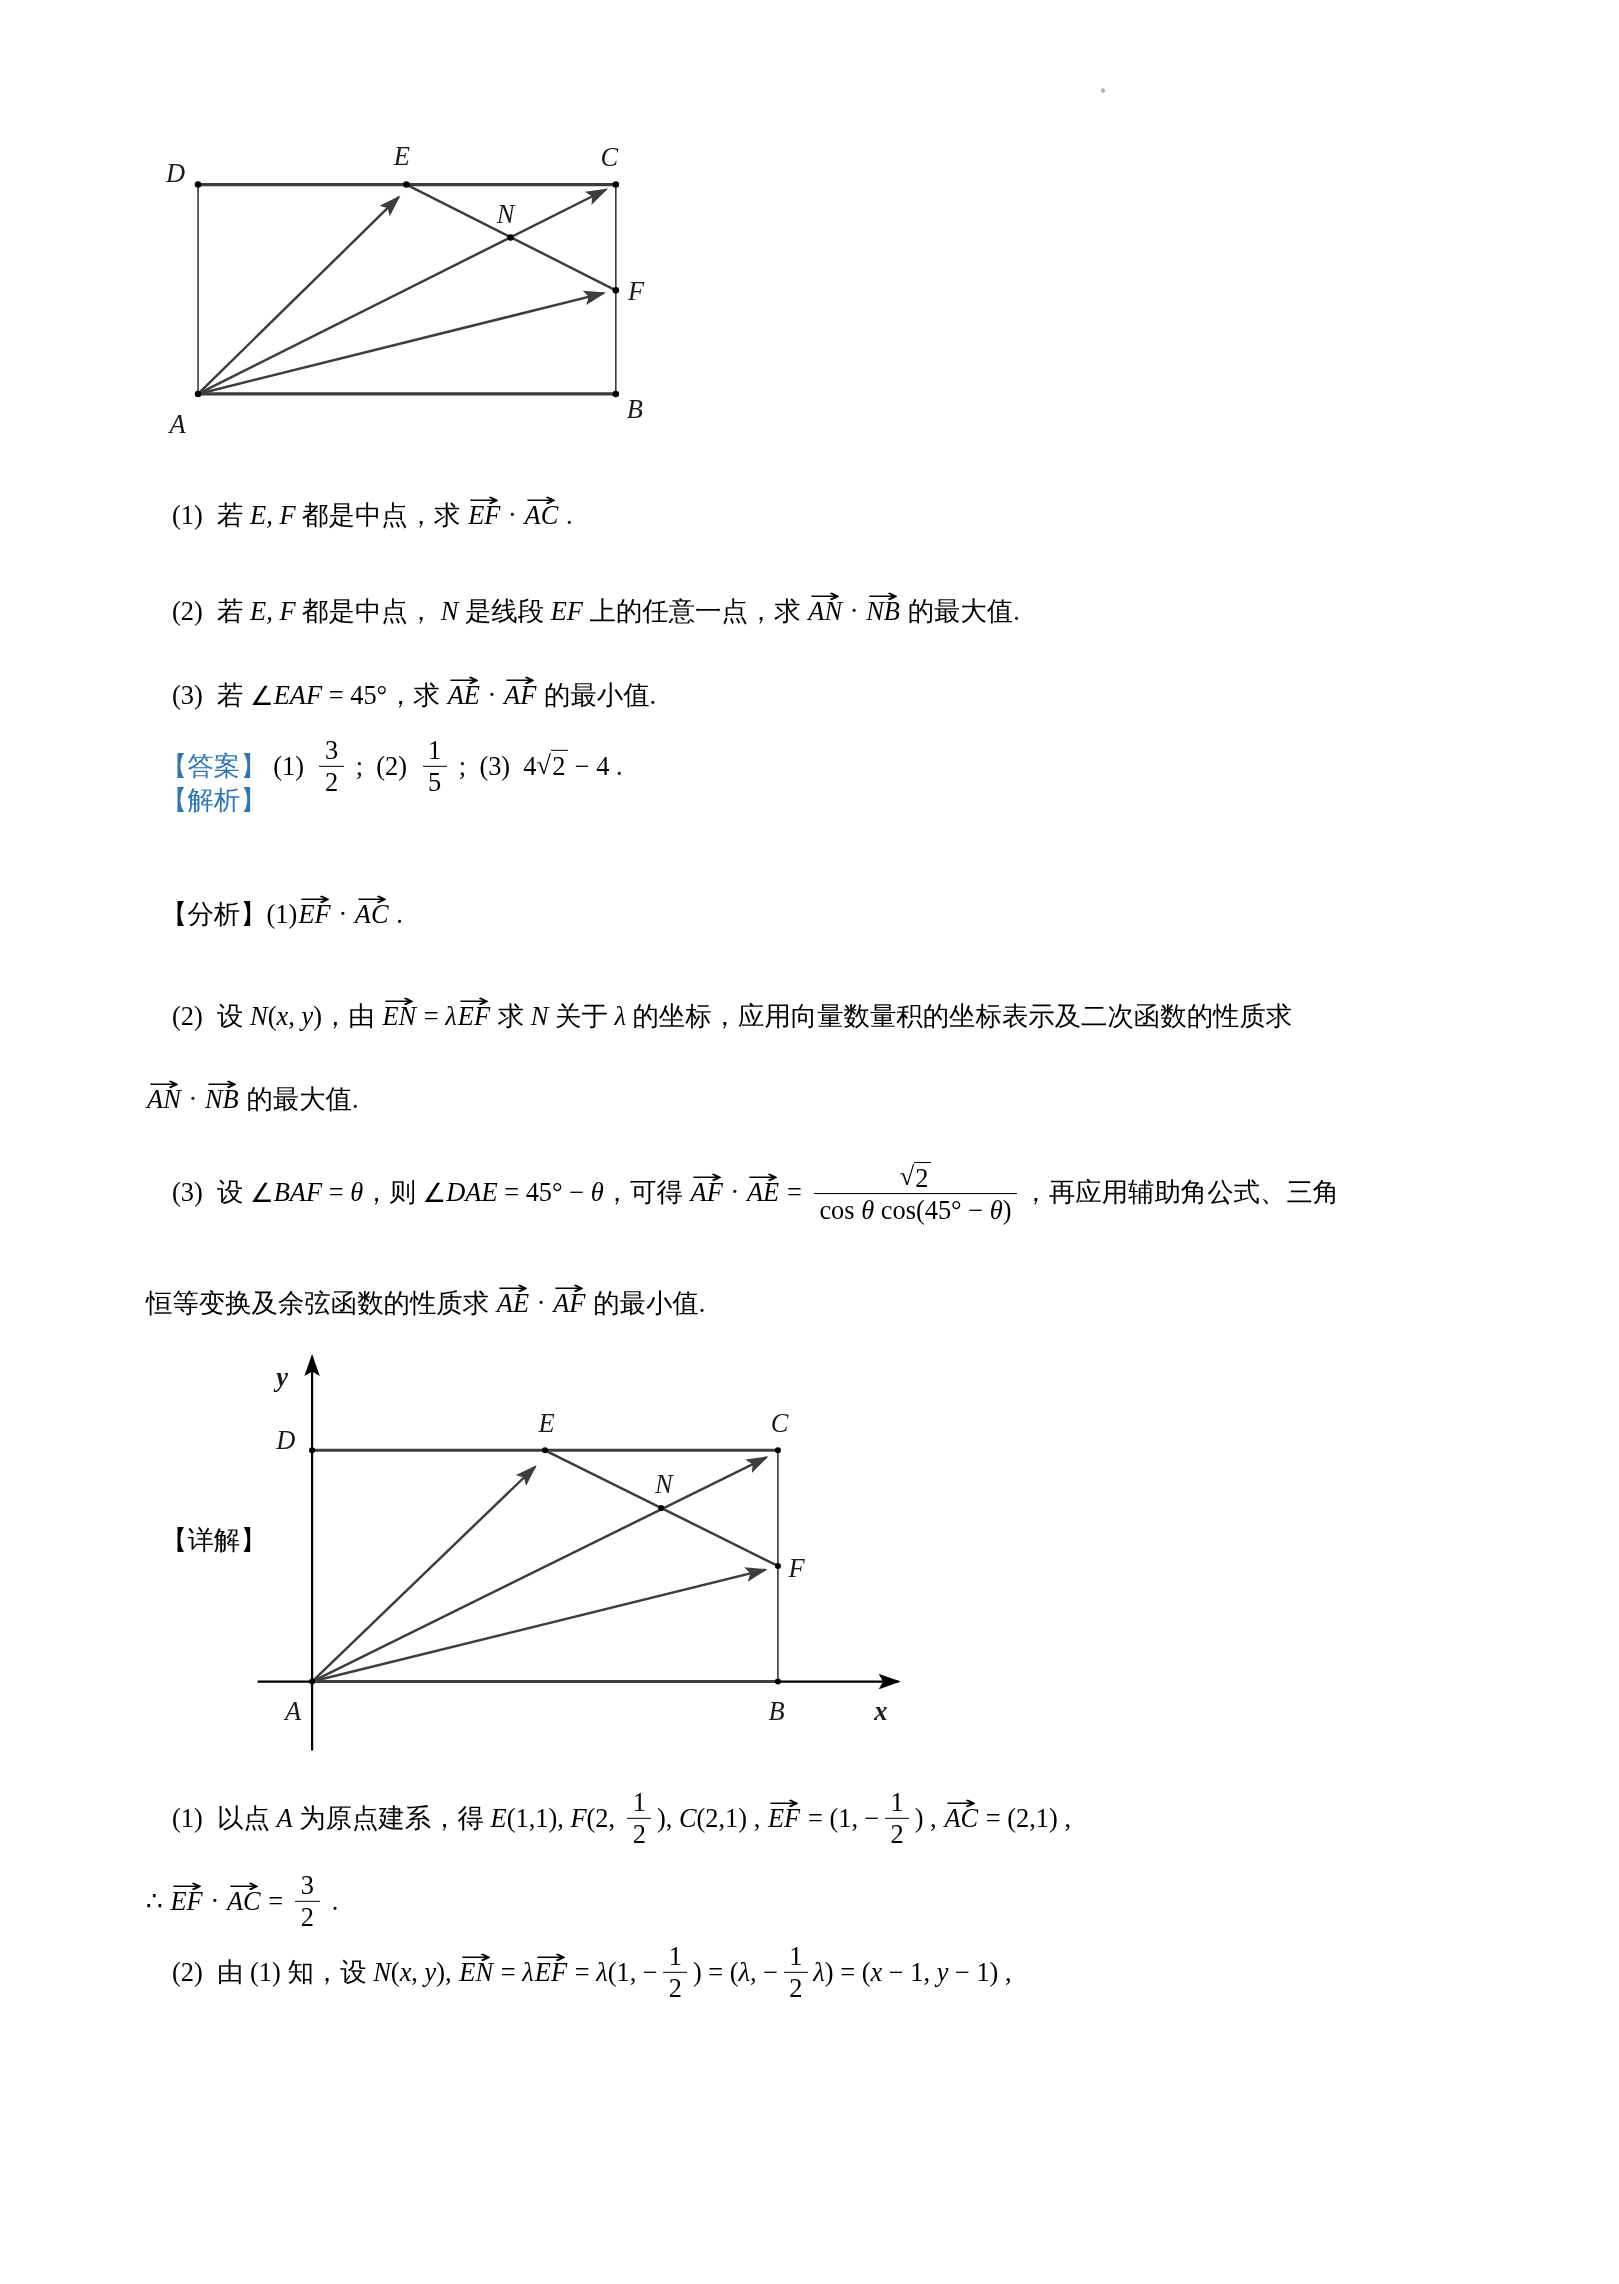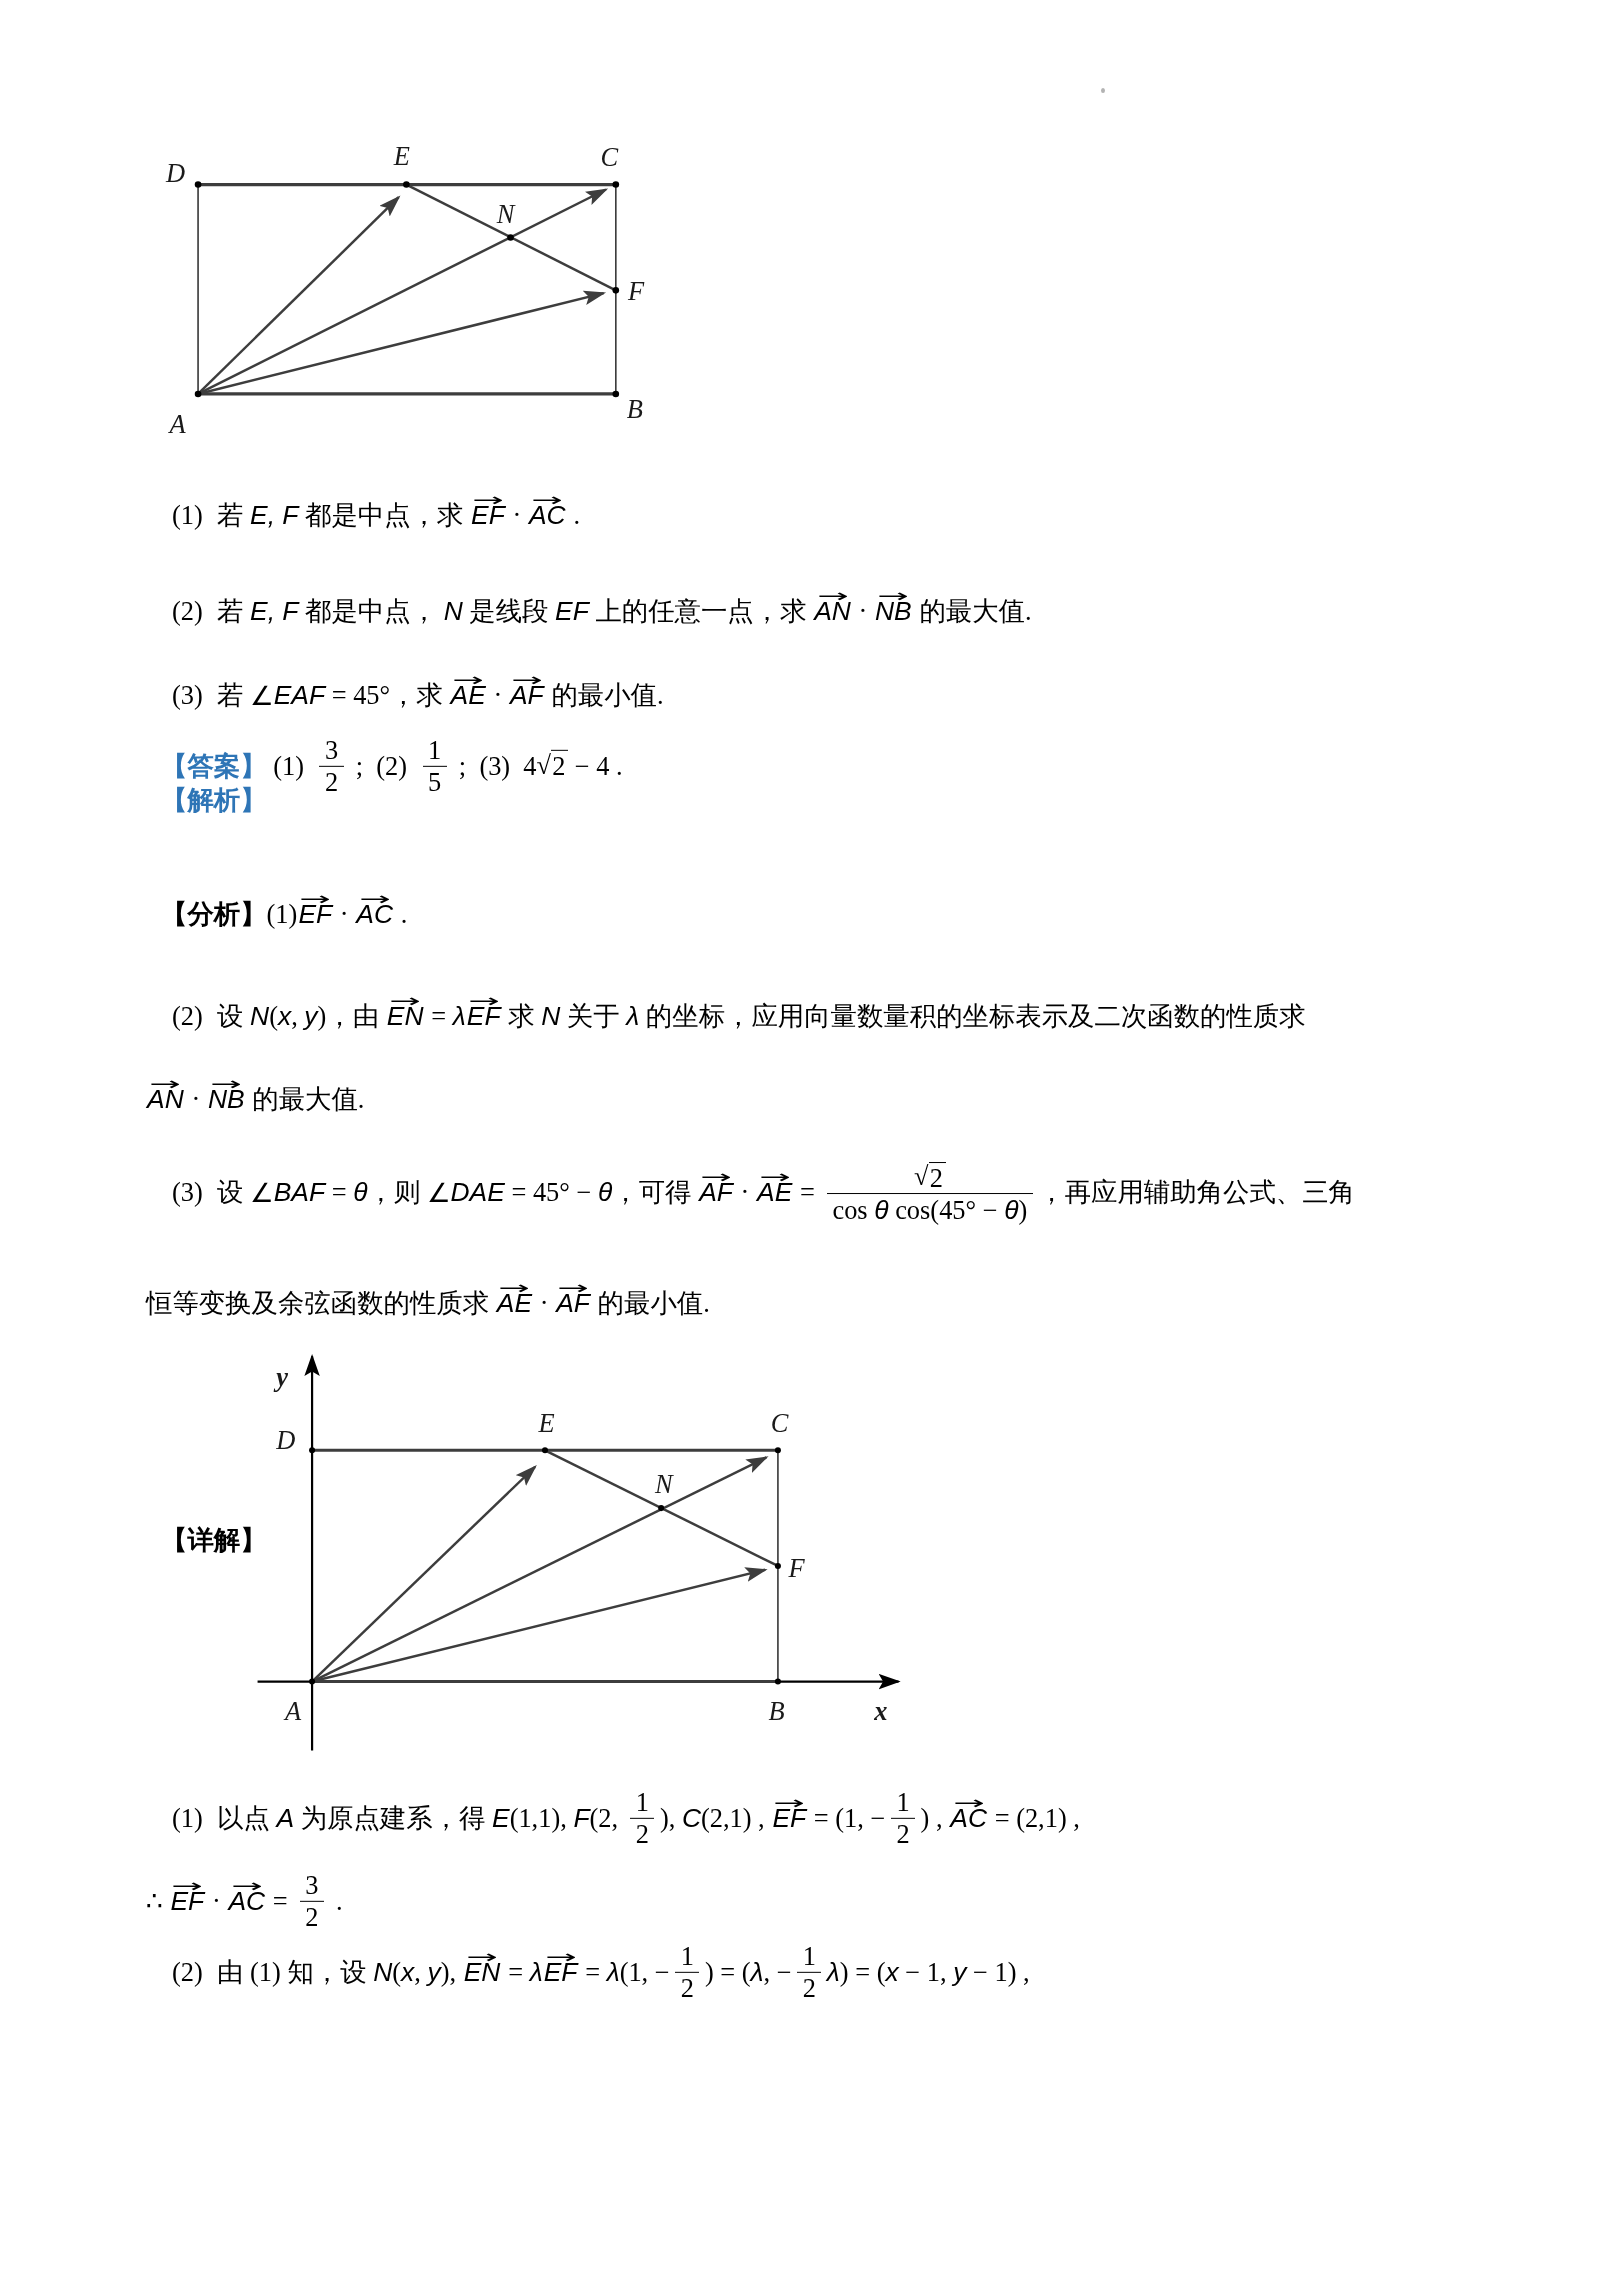--- a/index.html
+++ b/index.html
@@ -1,22 +1,22 @@
 <!DOCTYPE html>
 <html style="--accent: #2e75b6;font-size:8.8px"><head>
 <meta charset="utf-8">
 <style>
   html,body{margin:0;padding:0;background:#ffffff;}
   .page{position:relative;width:1620px;height:2284px;background:#ffffff;overflow:hidden;
         font-family:"Liberation Serif","DejaVu Sans",serif;font-size:26.4px;color:#000;}
   .line{position:absolute;display:flex;align-items:center;white-space:pre;transform:translateY(-50%);}
   .cjk{font-family:"Liberation Serif","DejaVu Sans",serif;}
   .rm{font-family:"Liberation Serif","DejaVu Sans",serif;}
-  .it{font-family:Liberation Sans, sans-serif;font-style:italic;}
-  .lbl{font-family:"Liberation Serif","DejaVu Sans",serif;font-weight:bold;}
+  .it{font-family:Liberation Serif, serif;font-style:italic;}
+  .lbl{font-family:"Liberation Serif","DejaVu Sans",serif;font-weight:normal;}
   .lbl.blue{color:var(--accent,#2e75b6);}
   .vec{position:relative;display:inline-block;padding:0 1.1px;}
   .vec::before{content:"\2192";position:absolute;top:-0.62em;left:50%;
                transform:translateX(-50%) scaleX(2.1);font-size:0.68em;font-style:normal;
                font-family:"DejaVu Sans",sans-serif;}
   .frac{display:inline-flex;flex-direction:column;align-items:center;vertical-align:middle;
         text-align:center;line-height:1.06;margin:0 5.5px;}
   .frac .num{padding:0 5.5px 1.7px;}
   .frac .den{border-top:1.7px solid #000;padding:1.7px 5.5px 0;}
   .sqrt{display:inline-flex;align-items:flex-start;}

